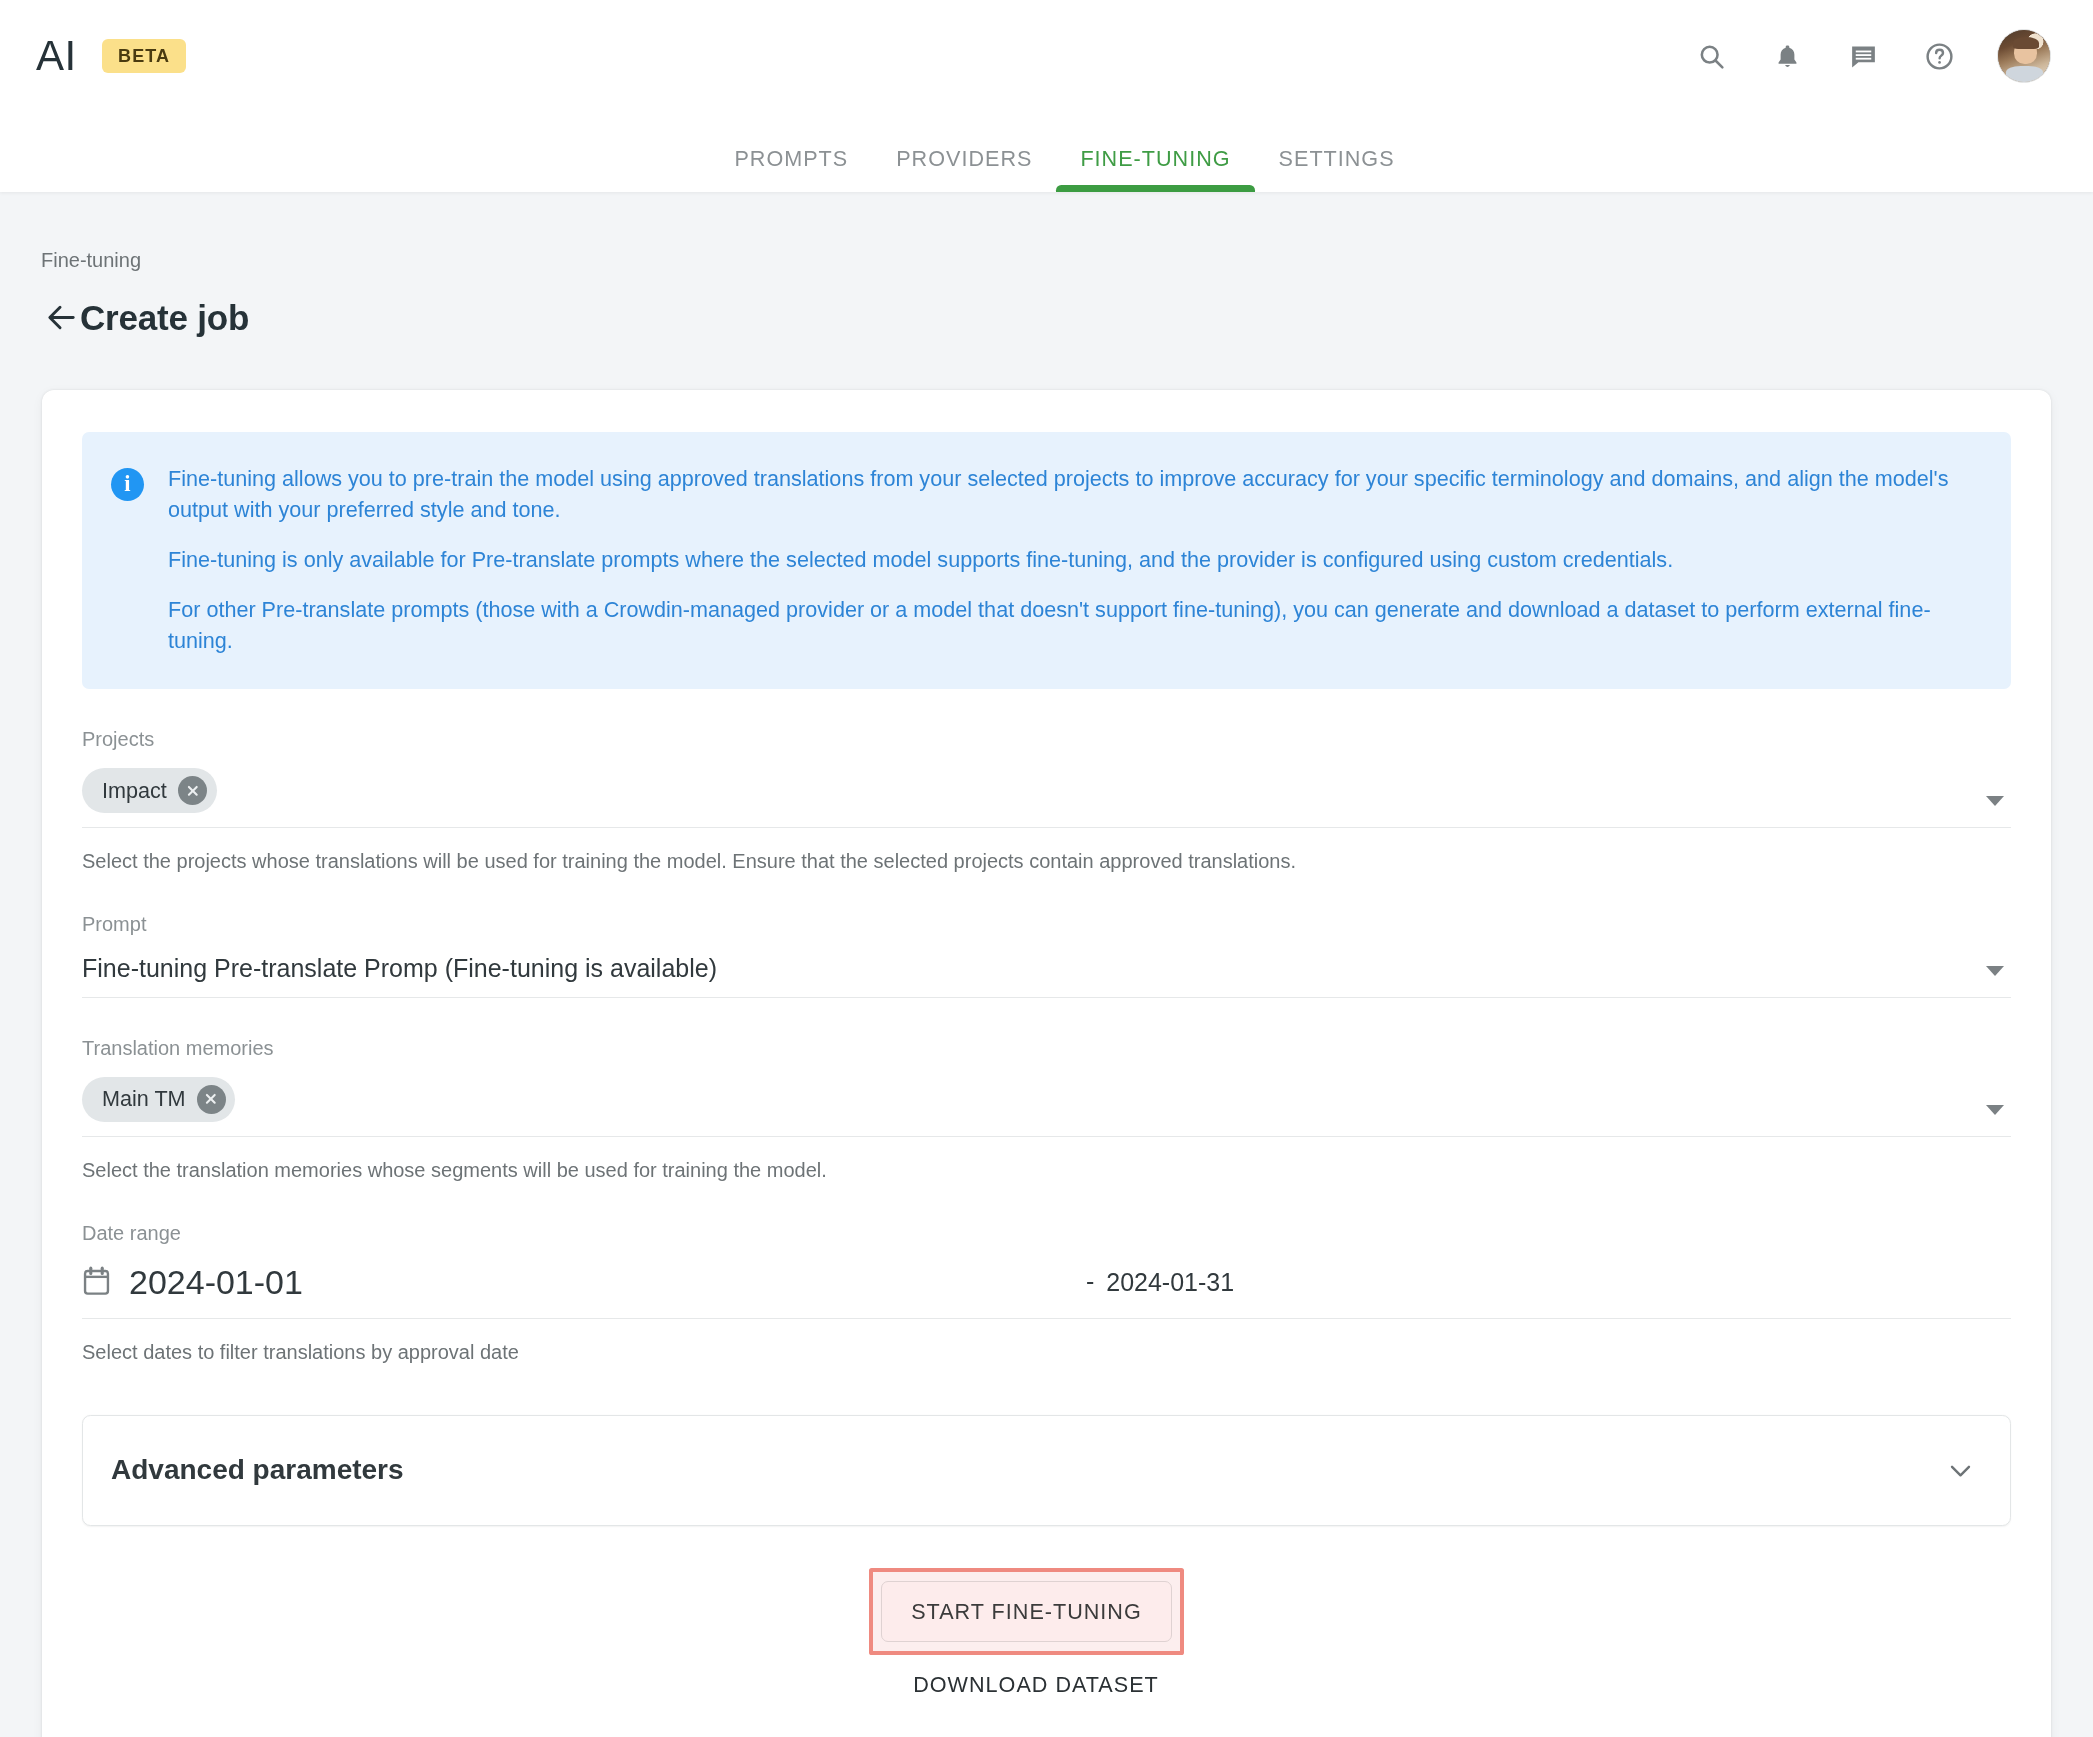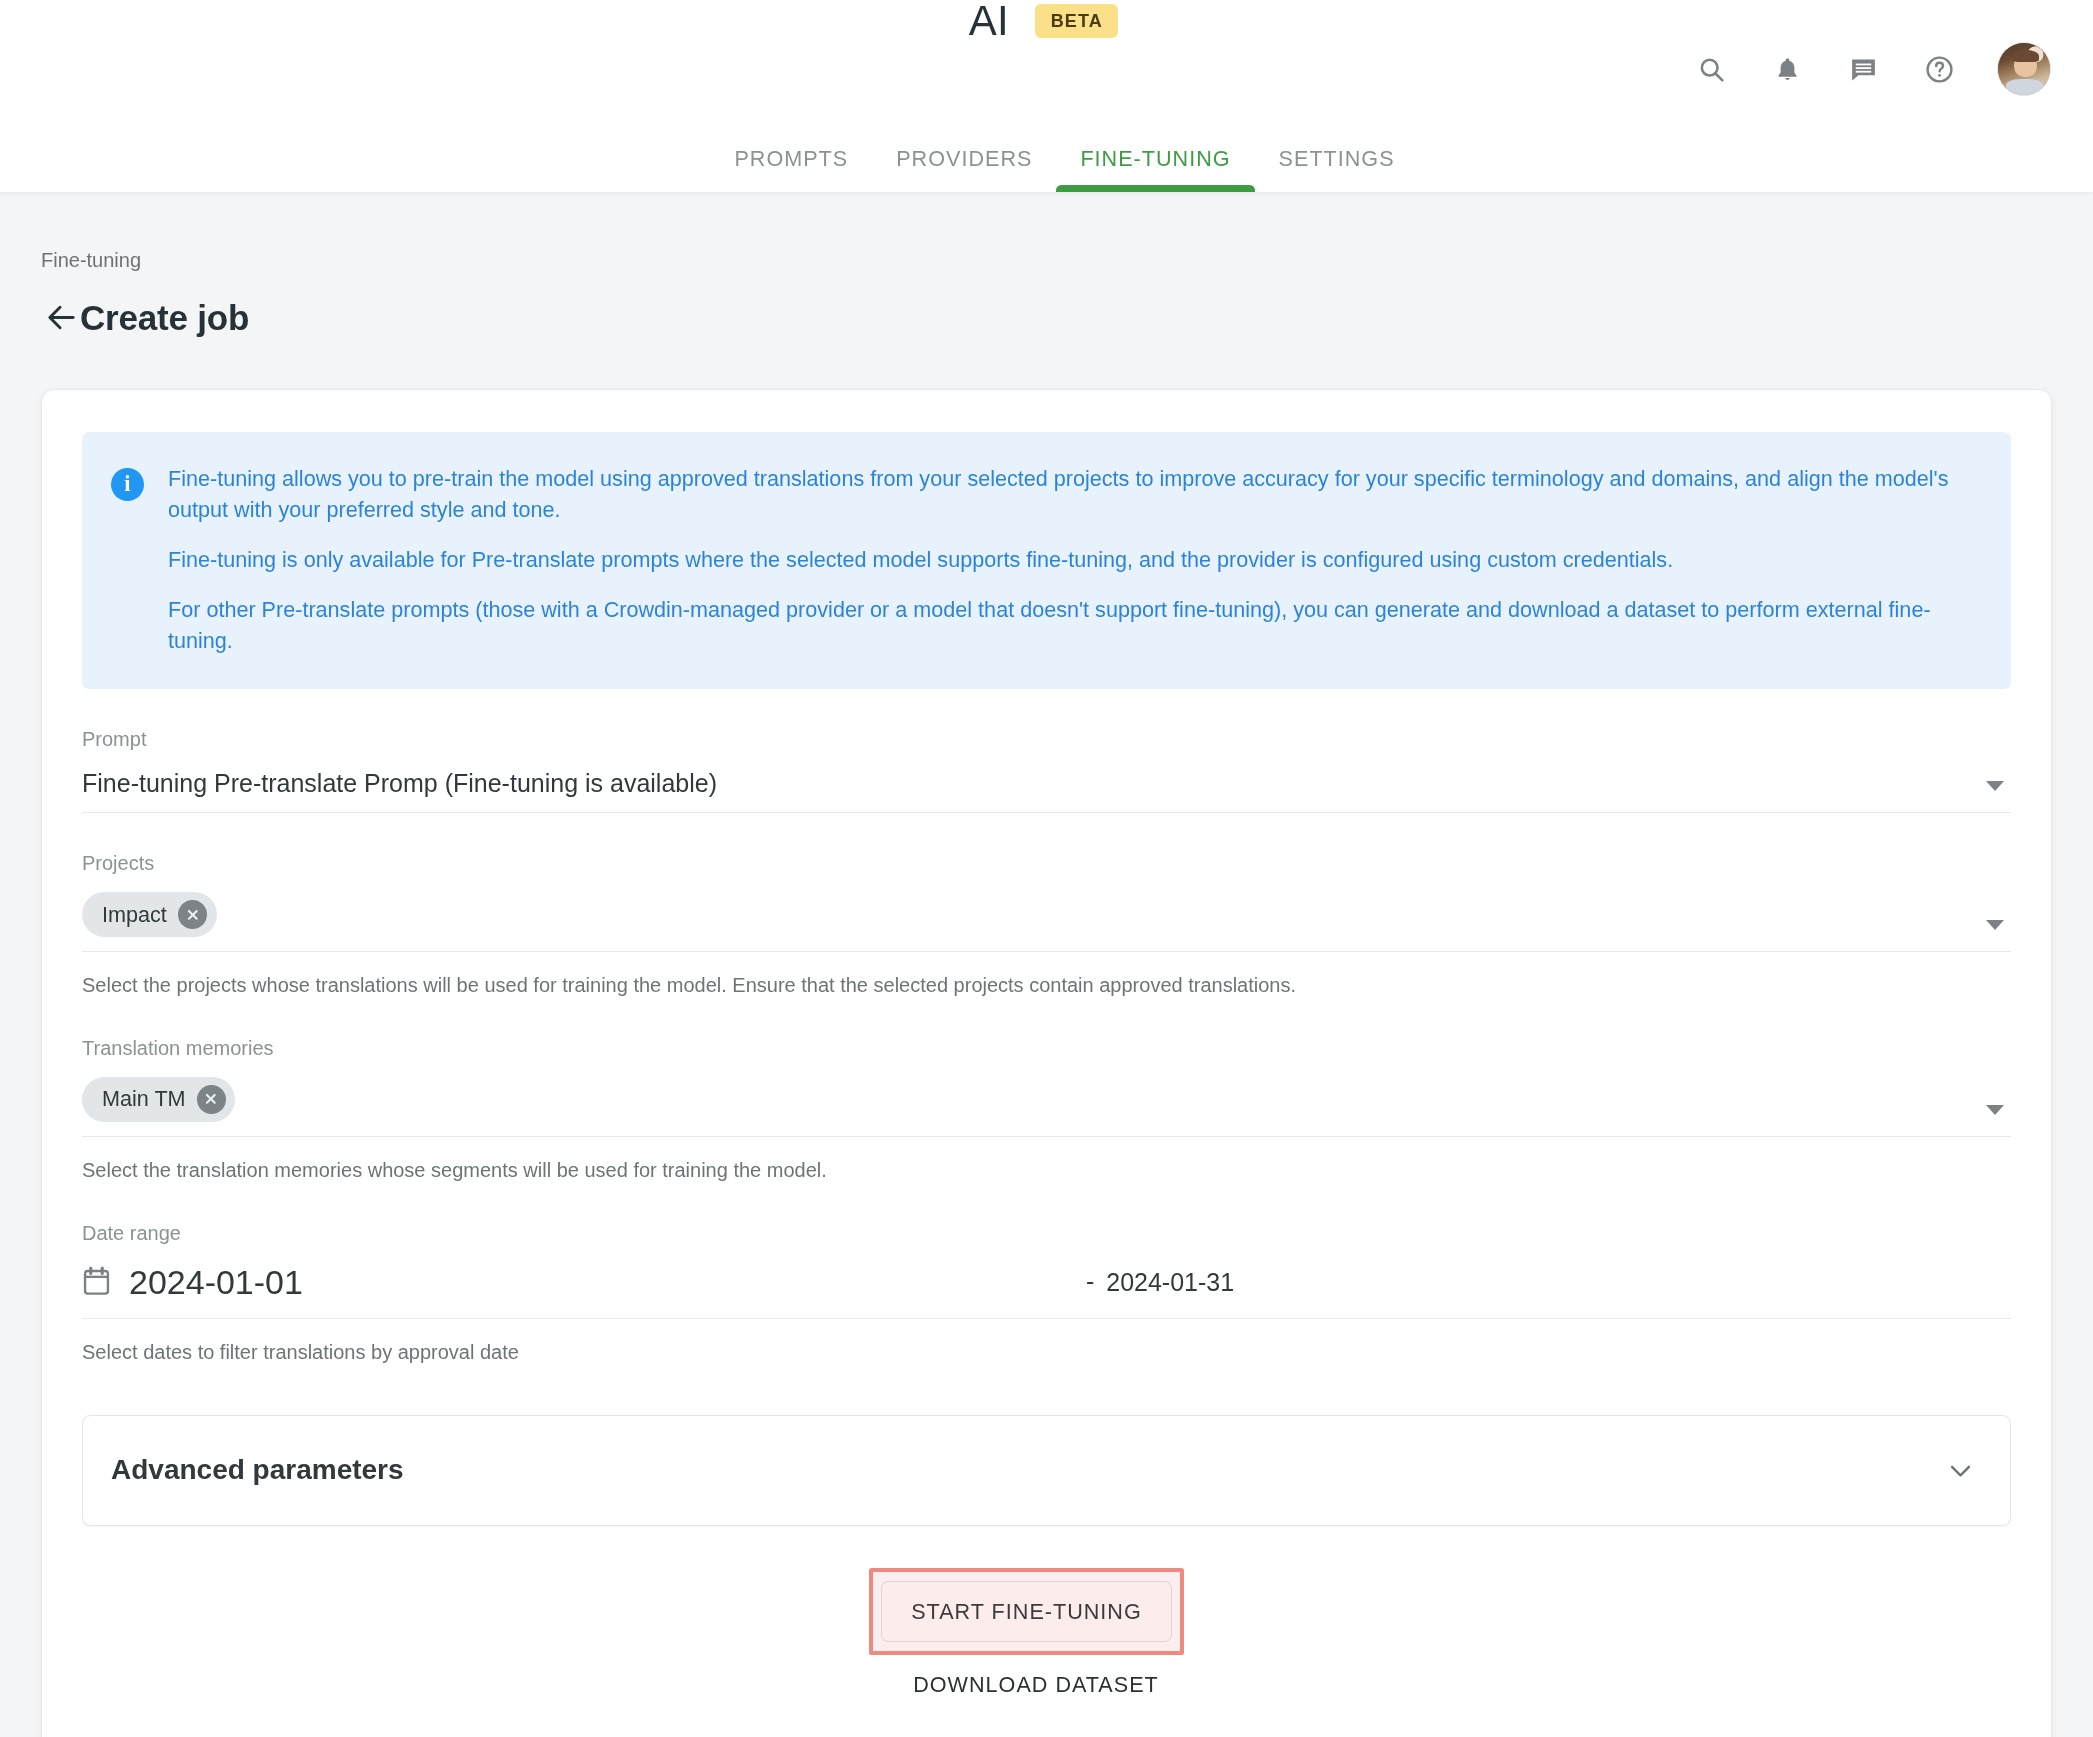--- a/index.html
+++ b/index.html
@@ -16,21 +16,20 @@
     position: relative;
     background: #ffffff;
     height: 192px;
     box-shadow: 0 1.7px 3.5px rgba(0,0,0,0.06);
   }
   .header-top {
     display: flex;
     align-items: center;
     height: 112px;
     padding: 0 42px 0 36px;
-    flex-direction: column;
   }
   .brand {
     display: flex;
     align-items: center;
     gap: 26px;
   }
   .brand-logo {
     font-size: 42px;
     font-weight: 400;
     letter-spacing: 0.4px;
@@ -421,46 +420,46 @@
   </div>
 
   <div class="card">
 
     <div class="info-banner">
       <div class="info-icon">i</div>
       <div class="info-text">
         <p>Fine-tuning allows you to pre-train the model using approved translations from your selected projects to improve accuracy for your specific terminology and domains, and align the model's output with your preferred style and tone.</p>
         <p>Fine-tuning is only available for Pre-translate prompts where the selected model supports fine-tuning, and the provider is configured using custom credentials.</p>
         <p>For other Pre-translate prompts (those with a Crowdin-managed provider or a model that doesn't support fine-tuning), you can generate and download a dataset to perform external fine-tuning.</p>
-      </div>
-    </div>
-
-    <div class="field">
-      <div class="field-label">Prompt</div>
-      <div class="field-control">
-        <span class="field-value">Fine-tuning Pre-translate Promp (Fine-tuning is available)</span>
-        <span class="select-arrow"></span>
       </div>
     </div>
 
     <div class="field">
       <div class="field-label">Projects</div>
       <div class="field-control">
         <span class="chip">
           <span>Impact</span>
           <span class="chip-x">
             <svg width="15.6" height="15.6" viewBox="0 0 24 24" fill="none" stroke="currentColor" stroke-width="3.2" stroke-linecap="round">
               <line x1="6" y1="6" x2="18" y2="18"></line>
                 <line x1="18" y1="6" x2="6" y2="18"></line>
             </svg>
           </span>
         </span>
         <span class="select-arrow"></span>
       </div>
       <div class="field-hint">Select the projects whose translations will be used for training the model. Ensure that the selected projects contain approved translations.</div>
+    </div>
+
+    <div class="field">
+      <div class="field-label">Prompt</div>
+      <div class="field-control">
+        <span class="field-value">Fine-tuning Pre-translate Promp (Fine-tuning is available)</span>
+        <span class="select-arrow"></span>
+      </div>
     </div>
 
     <div class="field">
       <div class="field-label">Translation memories</div>
       <div class="field-control">
         <span class="chip">
           <span>Main TM</span>
           <span class="chip-x">
             <svg width="15.6" height="15.6" viewBox="0 0 24 24" fill="none" stroke="currentColor" stroke-width="3.2" stroke-linecap="round">
               <line x1="6" y1="6" x2="18" y2="18"></line>

